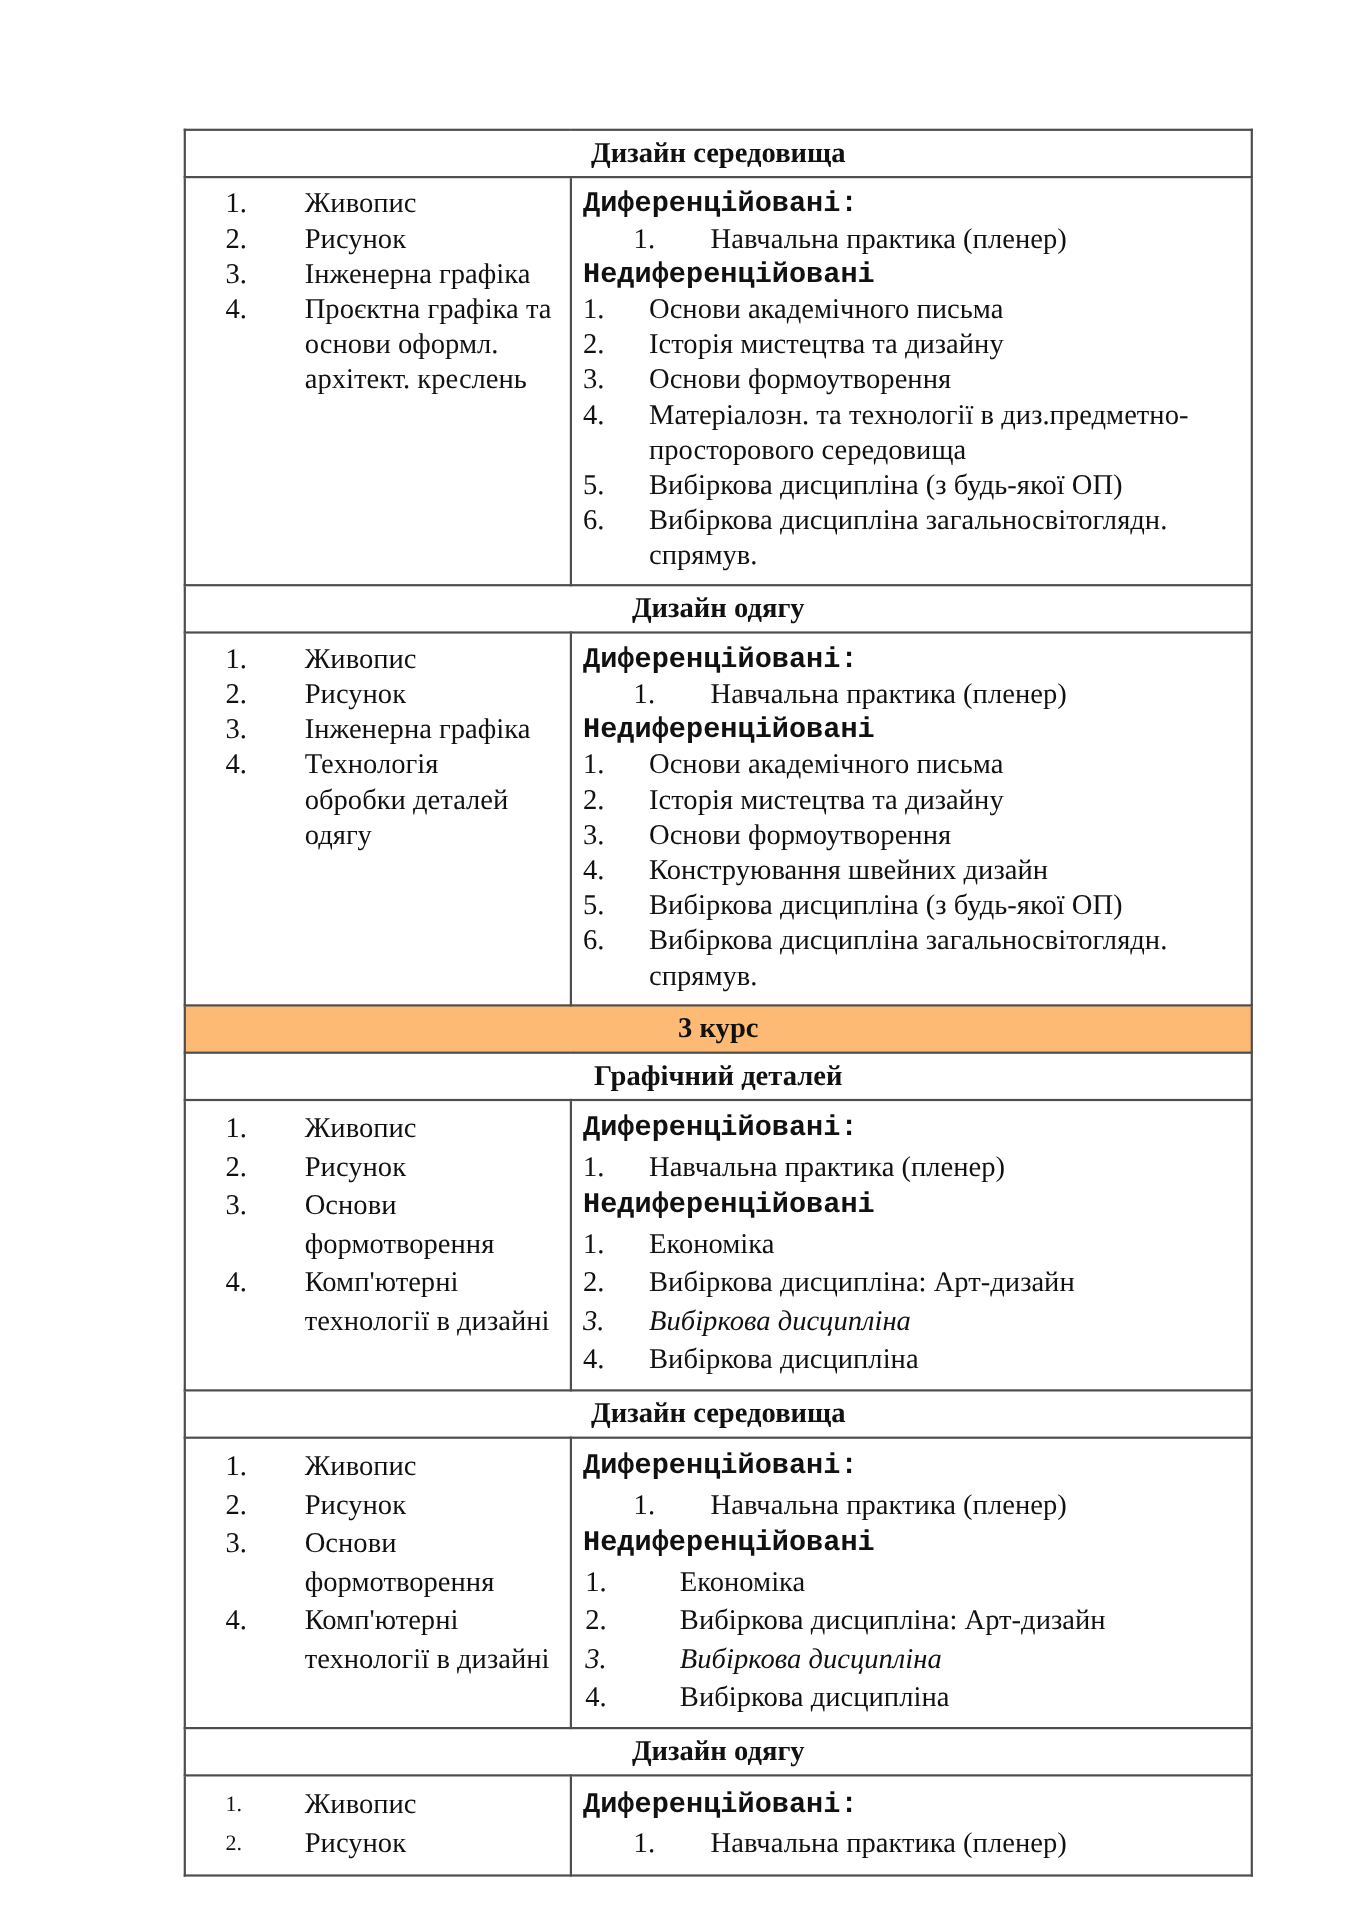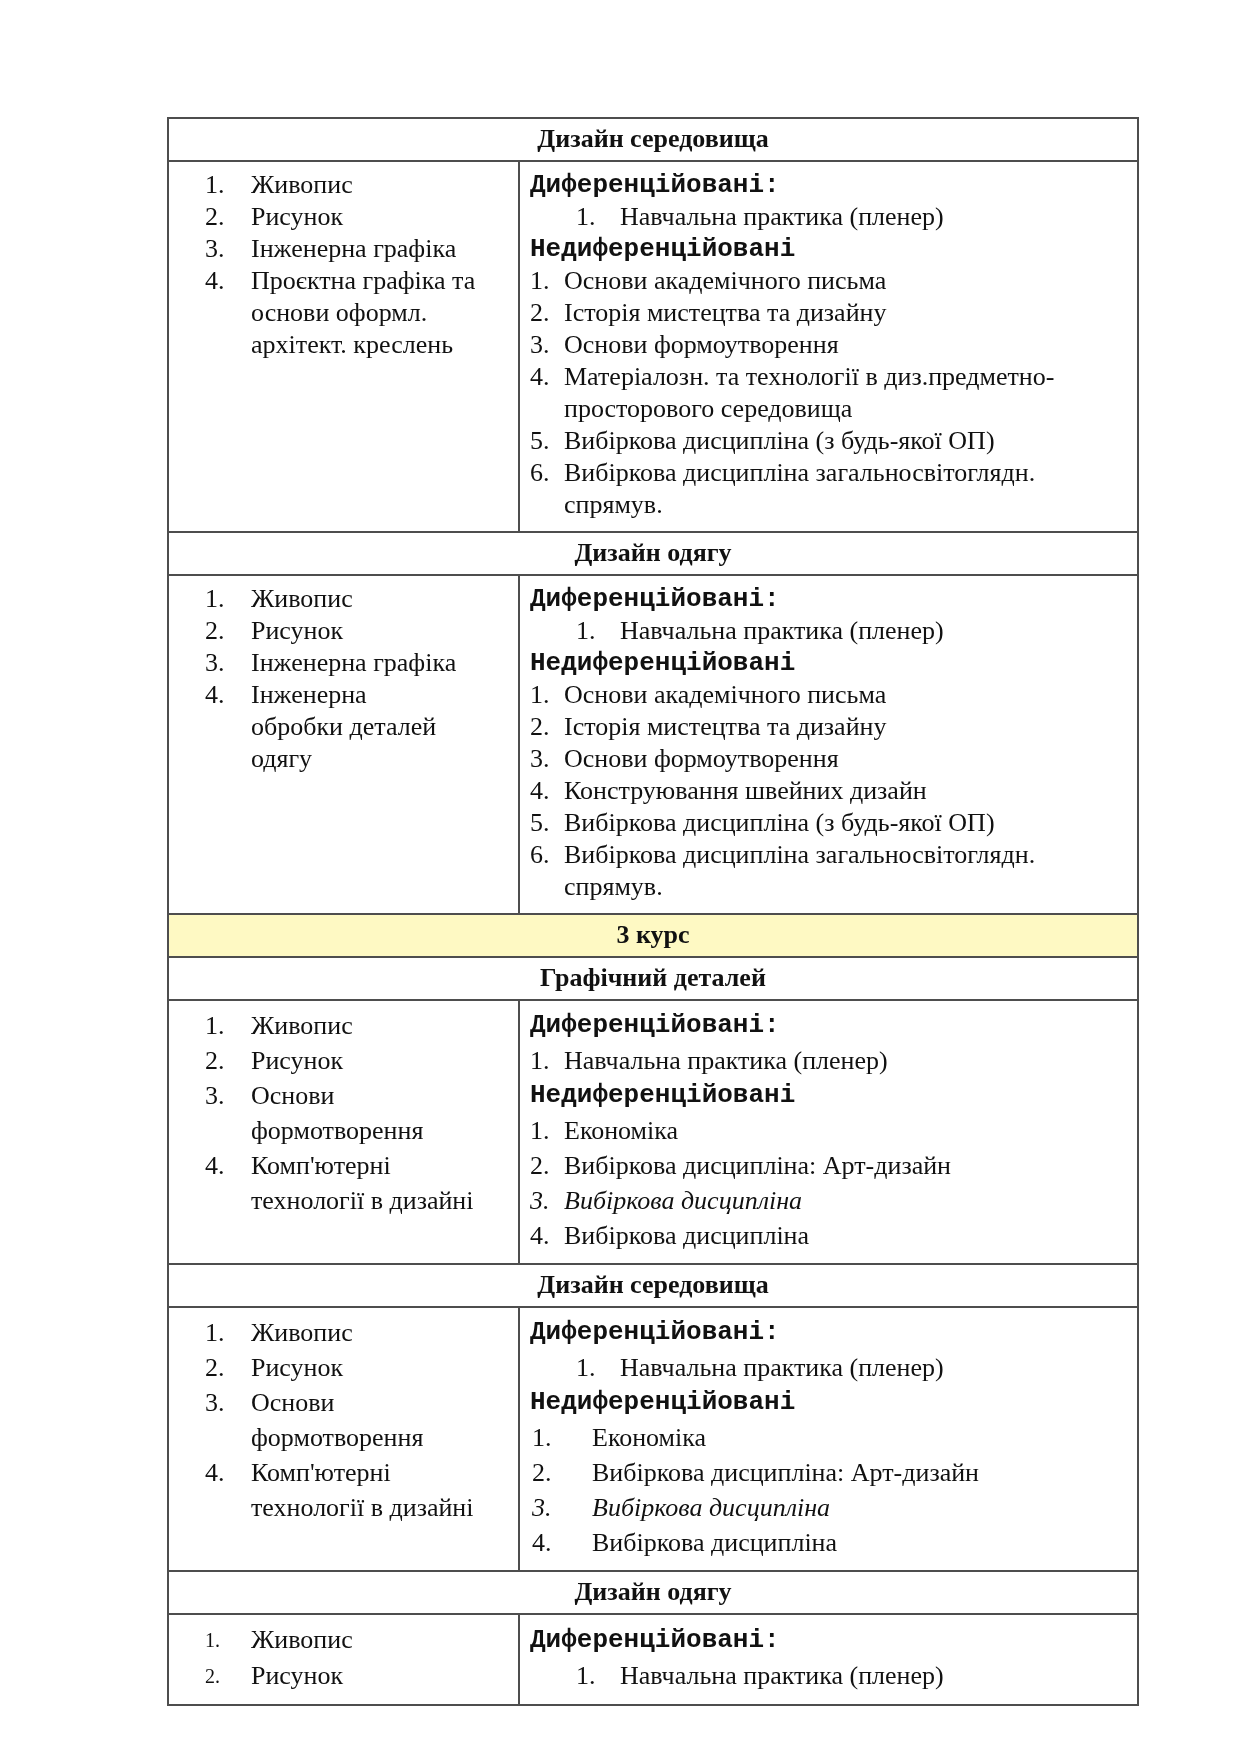--- a/index.html
+++ b/index.html
@@ -25,32 +25,32 @@
     font-size: 26px;
   }
   td.hdr {
     text-align: center;
     font-weight: bold;
     font-size: 27px;
     line-height: 34px;
     padding: 3px 0 4px 0;
   }
   td.course {
-    background: #fef9c3;
+    background: #fdba74;
   }
   
   td.cell-left  { padding: 7px 12px 10px 36px; }
   td.cell-right { padding: 7px 10px 10px 10px; }
   tr.lh32 td { line-height: 32px; }
   tr.lh35 td { line-height: 35px; }
   tr.lh36 td { line-height: 36px; }
 
   .li { display: flex; align-items: flex-start; }
   .li .num { flex: 0 0 46px; }
-  .li .t { white-space: pre-line; min-width: 0; }
+  .li .t { white-space: pre-line; min-width: 0; margin-left: 26px; }
 
   
   .cell-right .li .num { flex-basis: 34px; }
   .cell-right .li.indented { margin-left: 46px; }
   .cell-right .li.indented .num { flex-basis: 44px; }
   .cell-right .li.wide .num { flex-basis: 60px; }
   .cell-right .li.wide { margin-left: 2px; }
 
   .label { font-weight: bold; font-family: Liberation Mono, monospace; }
   .it { font-style: italic; }          
@@ -141,21 +141,21 @@
       <div class="li">
               <span class="num">2.</span>
               <span class="t">Рисунок</span>
             </div>
       <div class="li">
               <span class="num">3.</span>
               <span class="t">Інженерна графіка</span>
             </div>
       <div class="li">
               <span class="num">4.</span>
-              <span class="t">Інженерна
+              <span class="t">Технологія
 обробки деталей
 одягу</span>
             </div>
     </td>
     <td class="cell-right">
       <div class="label">Диференційовані:</div>
       <div class="li indented">
               <span class="num">1.</span>
               <span class="t">Навчальна практика (пленер)</span>
             </div>

